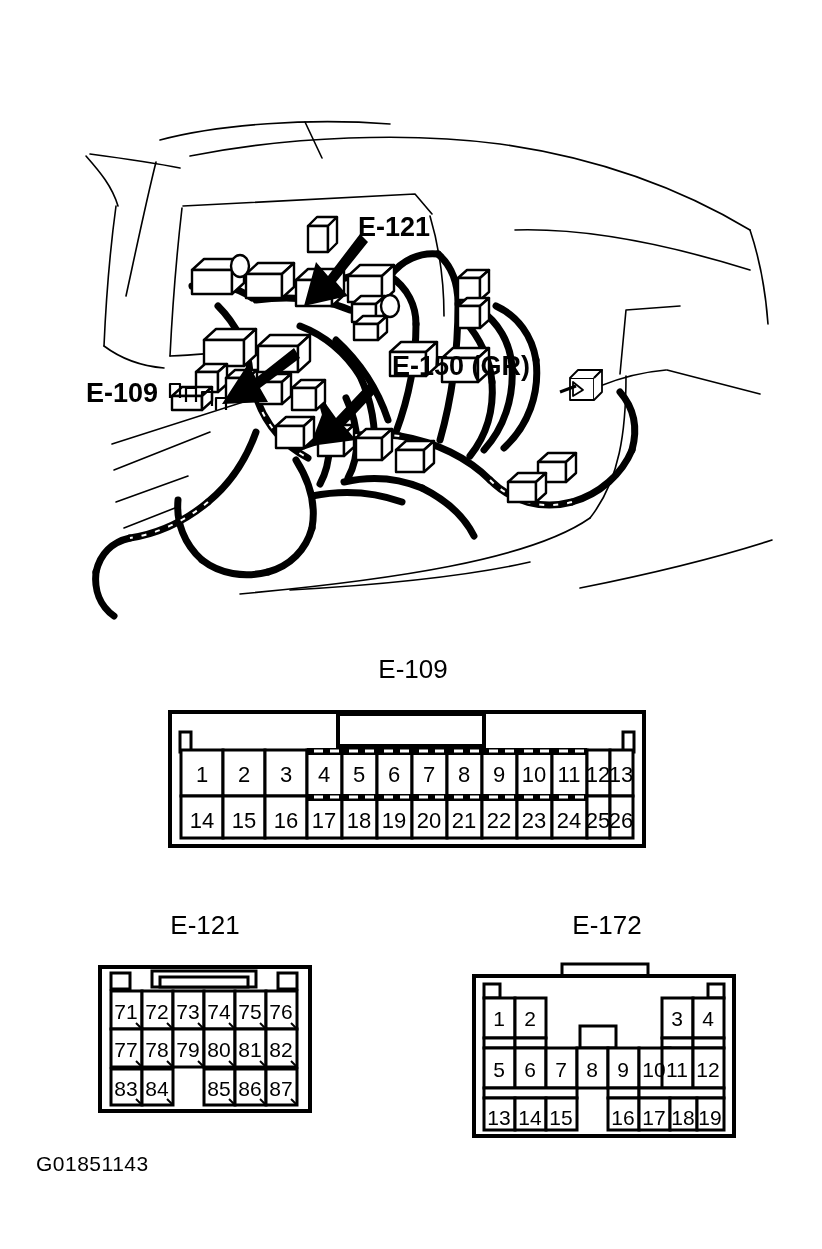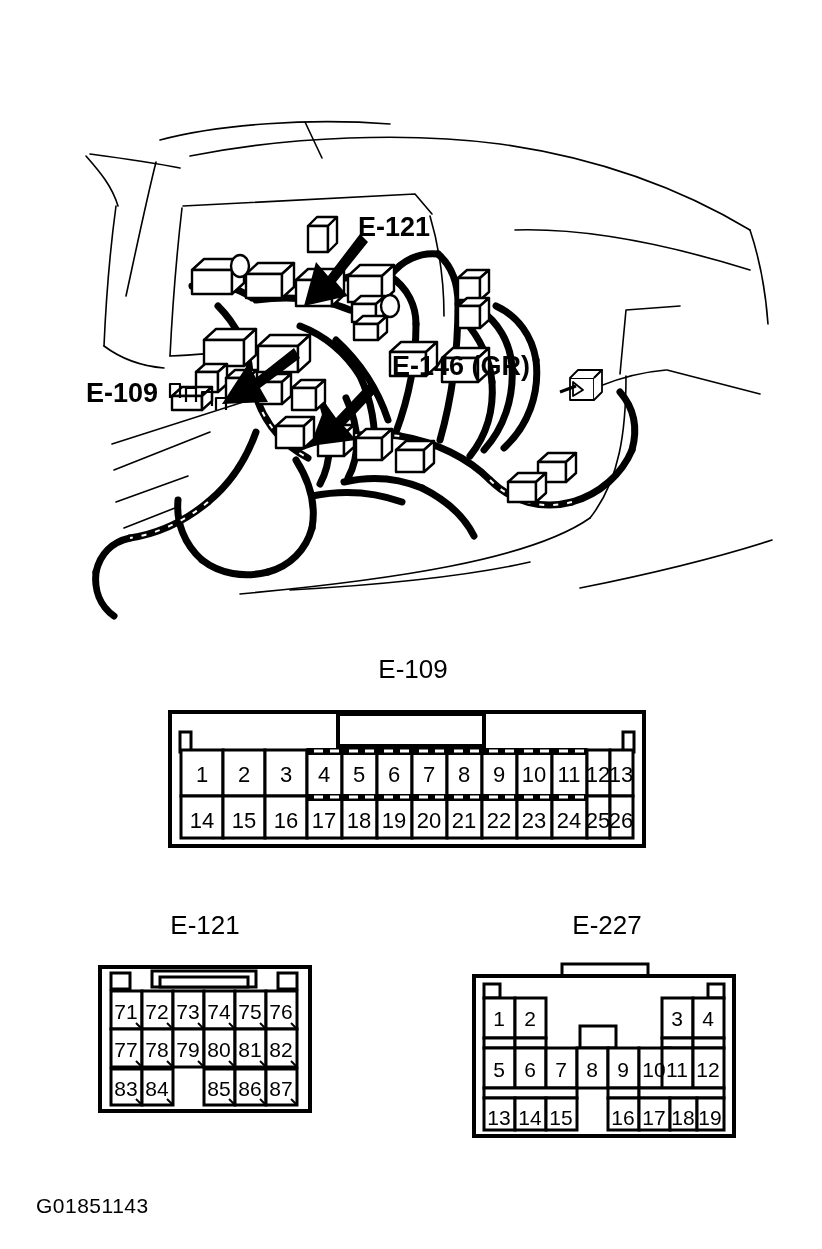--- a/index.html
+++ b/index.html
@@ -38,21 +38,21 @@
 
   .pinnum{
     font-family:"Liberation Sans", sans-serif;
     font-size:22px;text-anchor:middle;fill:#000;
   }
   .pinnum-sm{font-size:21px;}
 
   
   .figid{
     position:absolute;left:36px;top:1152px;
-    font-size:21px;letter-spacing:0.5px;margin-top:42px;
+    font-size:21px;letter-spacing:0.5px;
   }
 </style>
 </head>
 <body>
 
 <div class="page">
 
 
   <div class="illus">
     <svg width="740" height="530" viewBox="0 0 740 530" xmlns="http://www.w3.org/2000/svg">
@@ -262,21 +262,21 @@
 
         <path d="M234 238 L 196 268 L 188 254 L 162 294 L 208 292 L 200 278 L 240 248 Z"></path>
 
         <path d="M310 272 L 276 308 L 266 294 L 250 336 L 296 330 L 284 316 L 318 280 Z"></path>
       </g>
     </svg>
   </div>
 
   <div class="callout co-121">E-121</div>
   <div class="callout co-109">E-109</div>
-  <div class="callout co-123">E-146 (GR)</div>
+  <div class="callout co-123">E-150 (GR)</div>
 
   <div class="conn-title" style="left:358px;top:654px;width:110px;">E-109</div>
 
   <div class="conn-box" style="left:168px;top:710px;width:478px;height:138px;">
     <svg width="478" height="138" viewBox="0 0 478 138" xmlns="http://www.w3.org/2000/svg">
 
       <rect x="2" y="2" width="474" height="134" fill="#fff" stroke="#000" stroke-width="4"></rect>
 
       <rect x="170" y="4" width="146" height="32" fill="#fff" stroke="#000" stroke-width="4"></rect>
 
@@ -460,21 +460,21 @@
 
         <text x="28" y="131">83</text>
         <text x="59" y="131">84</text>
         <text x="121" y="131">85</text>
         <text x="152" y="131">86</text>
         <text x="183" y="131">87</text>
       </g>
     </svg>
   </div>
 
-  <div class="conn-title" style="left:552px;top:910px;width:110px;">E-227</div>
+  <div class="conn-title" style="left:552px;top:910px;width:110px;">E-172</div>
 
   <div class="conn-box" style="left:470px;top:962px;width:268px;height:178px;">
     <svg width="268" height="178" viewBox="0 0 268 178" xmlns="http://www.w3.org/2000/svg">
 
       <rect x="92" y="2" width="86" height="14" fill="#fff" stroke="#000" stroke-width="3"></rect>
 
       <rect x="4" y="14" width="260" height="160" fill="#fff" stroke="#000" stroke-width="4"></rect>
 
       <rect x="14" y="22" width="16" height="14" fill="#fff" stroke="#000" stroke-width="3"></rect>
       <rect x="238" y="22" width="16" height="14" fill="#fff" stroke="#000" stroke-width="3"></rect>

